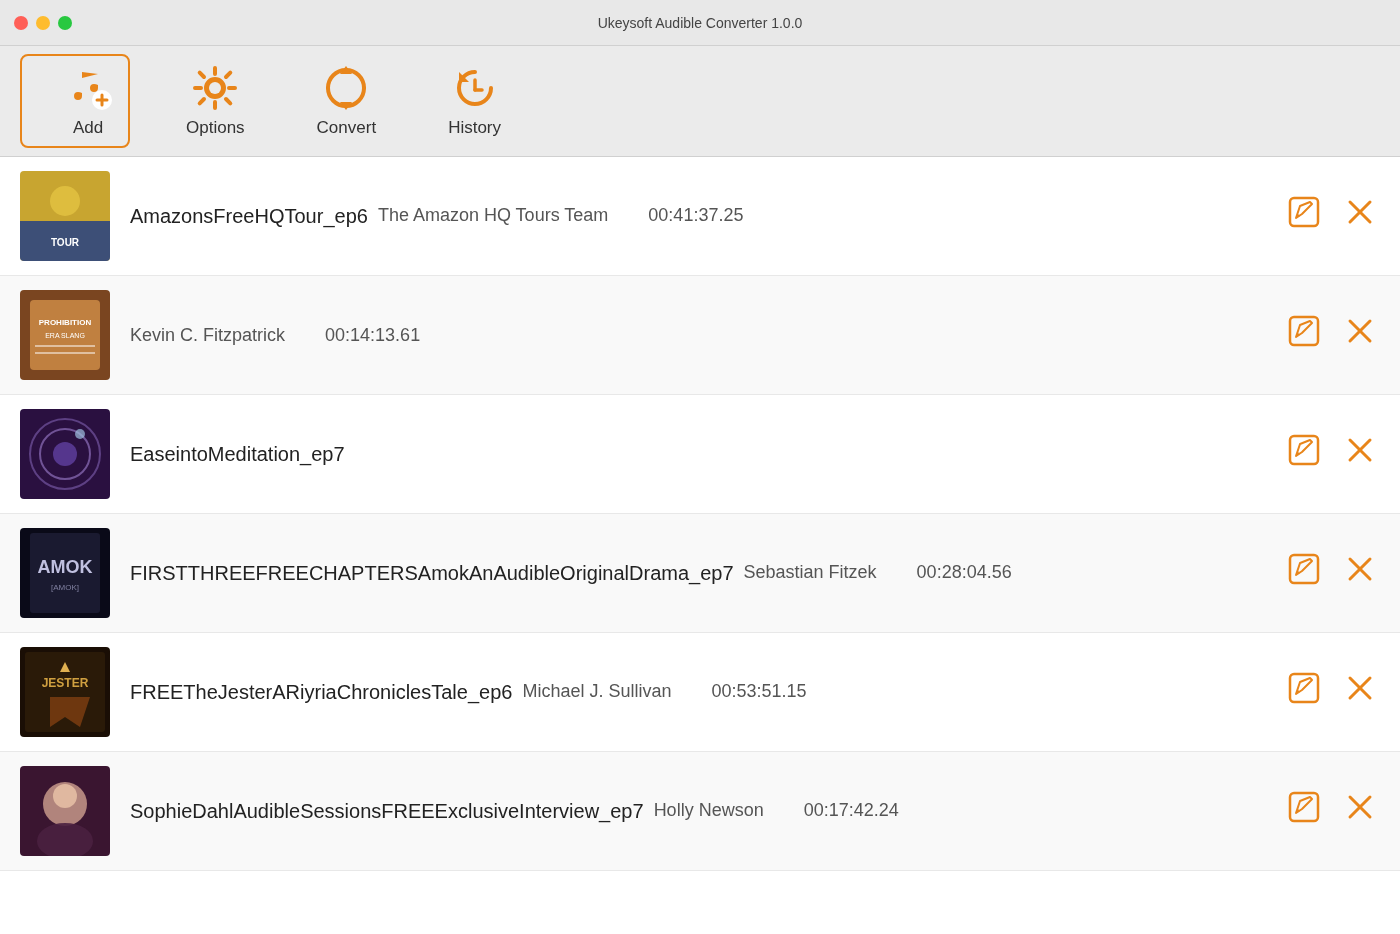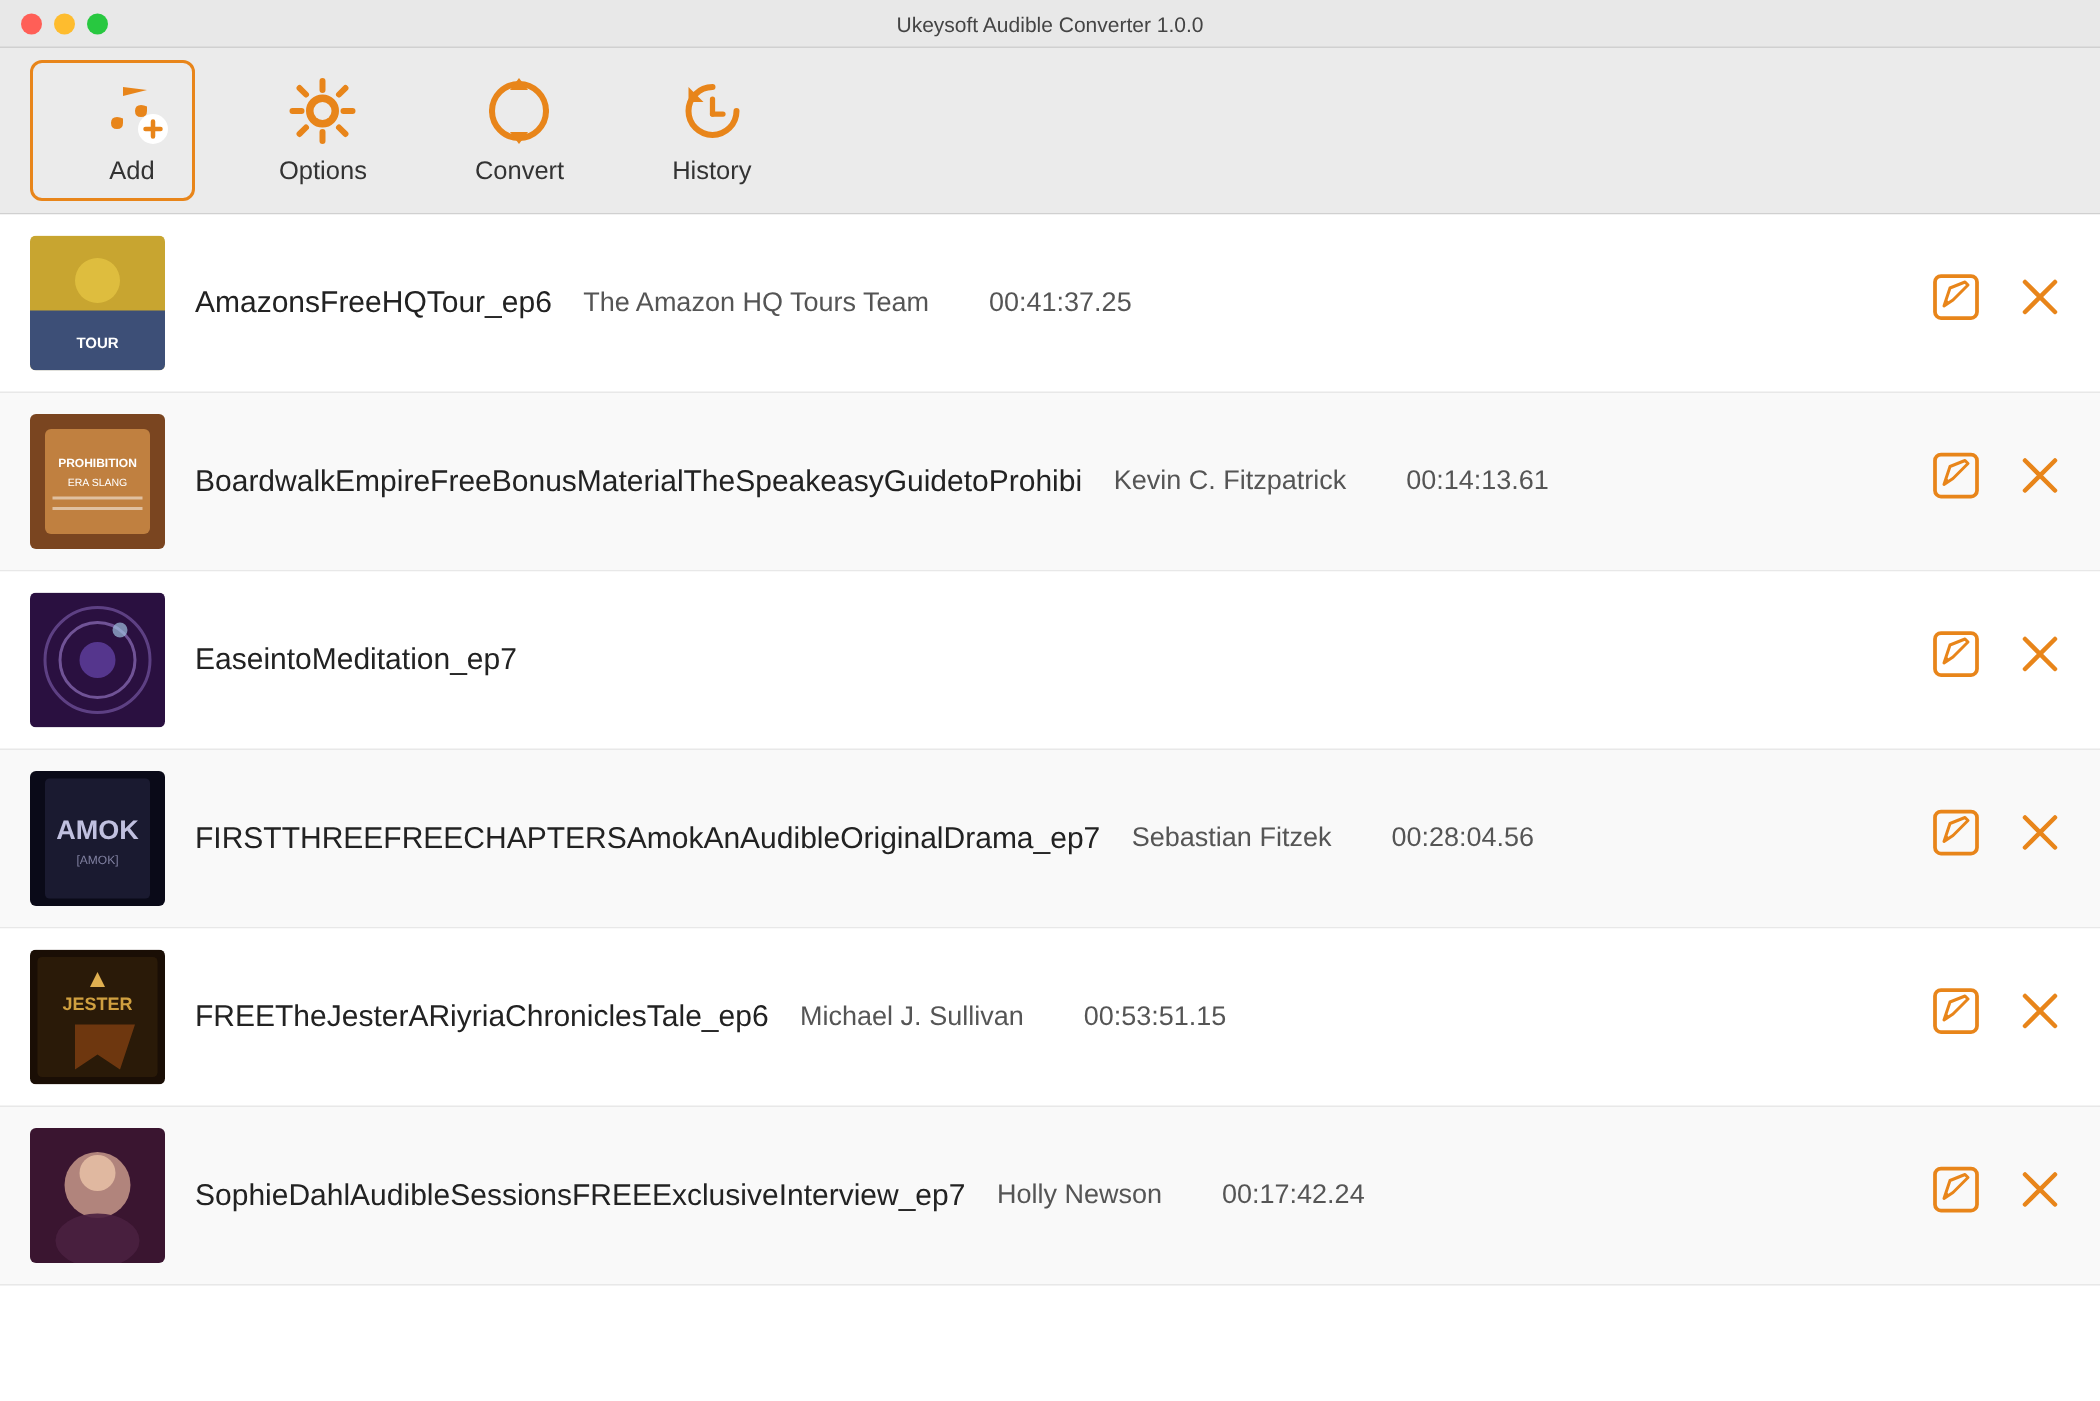--- a/index.html
+++ b/index.html
@@ -7,21 +7,21 @@
       font-family: -apple-system, BlinkMacSystemFont, "Helvetica Neue", Arial, sans-serif;
       background: #f0f0f0;
       width: 1400px;
       height: 934px;
       overflow: hidden;
     }
 
     
     .title-bar {
       background: #e8e8e8;
-      height: 32px;
+      height: 46px;
       display: flex;
       align-items: center;
       justify-content: center;
       position: relative;
       border-bottom: 1px solid #d0d0d0;
     }
     .window-controls {
       position: absolute;
       left: 14px;
       display: flex;
@@ -119,21 +119,20 @@
     .item-title {
       font-size: 20px;
       color: #222;
       font-weight: 500;
     }
     .item-meta {
       display: flex;
       gap: 40px;
       font-size: 18px;
       color: #555;
-      margin-left: 11px;
     }
     .item-author { }
     .item-duration { }
 
     .item-actions {
       display: flex;
       gap: 16px;
       align-items: center;
       flex-shrink: 0;
     }
@@ -253,21 +252,20 @@
       <svg width="90" height="90" viewBox="0 0 90 90">
           <rect width="90" height="90" fill="#7a4520"></rect>
           <rect x="10" y="10" width="70" height="70" rx="4" fill="#c08040"></rect>
           <text x="45" y="35" text-anchor="middle" fill="white" font-size="8" font-weight="bold">PROHIBITION</text>
           <text x="45" y="48" text-anchor="middle" fill="white" font-size="7">ERA SLANG</text>
           <rect x="15" y="55" width="60" height="2" fill="white" opacity="0.5"></rect>
           <rect x="15" y="62" width="60" height="2" fill="white" opacity="0.5"></rect>
         </svg>
     </div>
     <div class="item-info">
-      <div class="item-title">BoardwalkEmpireFreeBonusMaterialTheSpeakeasyGuidetoProhibi</div>
       <div class="item-meta">
         <span class="item-author">Kevin C. Fitzpatrick</span>
         <span class="item-duration">00:14:13.61</span>
       </div>
     </div>
     <div class="item-actions">
       <button class="action-btn" style="font-size:32px; color:#e8851a;">
         <svg width="32" height="32" viewBox="0 0 32 32" fill="none" xmlns="http://www.w3.org/2000/svg">
           <rect x="2" y="2" width="28" height="28" rx="4" fill="none" stroke="#e8851a" stroke-width="2.5"></rect>
           <path d="M8 22 L12 10 L22 6 L24 8 L14 18 Z" stroke="#e8851a" stroke-width="2" fill="none" stroke-linejoin="round"></path>

